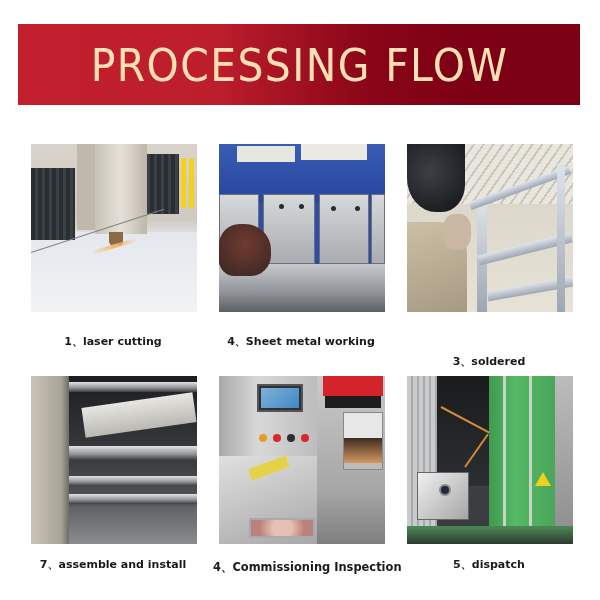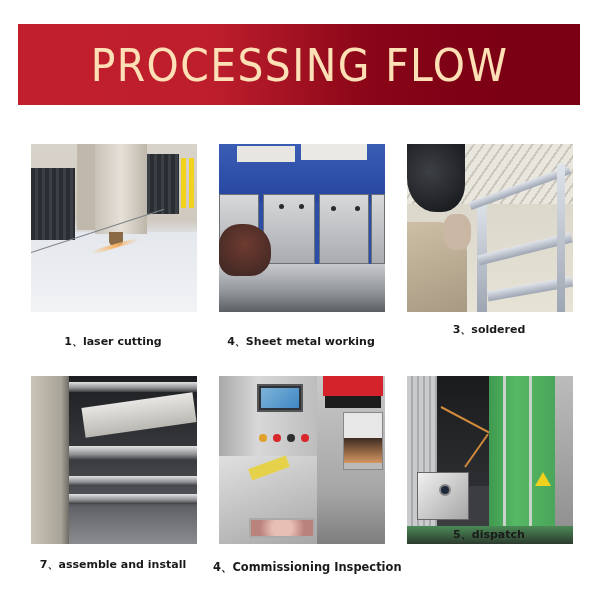--- a/index.html
+++ b/index.html
@@ -131,21 +131,21 @@
   <div class="ceil"></div>
   <div class="beam" style="left:70px; top:56px; width:10px; height:112px;"></div>
   <div class="beam" style="left:60px; top:40px; width:106px; height:8px; transform:rotate(-20deg);"></div>
   <div class="beam" style="left:70px; top:100px; width:96px; height:10px; transform:rotate(-14deg);"></div>
   <div class="beam" style="left:80px; top:140px; width:86px; height:10px; transform:rotate(-10deg);"></div>
   <div class="beam" style="left:150px; top:20px; width:8px; height:148px;"></div>
   <div class="helmet"></div>
     <div class="arm"></div>
     <div class="glove"></div>
 </div>
-<div class="label" style="left:389px; top:322px;">3、soldered</div>
+<div class="label" style="left:389px; top:354px;">3、soldered</div>
 
 <div class="photo p4" style="left:31px; top:376px;">
   <div class="bar" style="top:6px;"></div>
   <div class="plate"></div>
   <div class="bar" style="top:70px; height:14px;"></div>
   <div class="bar" style="top:100px;"></div>
   <div class="bar" style="top:118px;"></div>
   <div class="bottom"></div>
   <div class="left"></div>
 </div>
@@ -176,13 +176,13 @@
   <div class="wall"></div>
   <div class="machine"></div>
     <div class="hole"></div>
   <div class="door"></div>
   <div class="rod" style="left:96px;"></div>
     <div class="rod" style="left:122px;"></div>
   <div class="warn"></div>
   <div class="right"></div>
     <div class="floor"></div>
 </div>
-<div class="label" style="left:389px; top:527px;">5、dispatch</div>
+<div class="label" style="left:389px; top:557px;">5、dispatch</div>
 
 </body></html>

